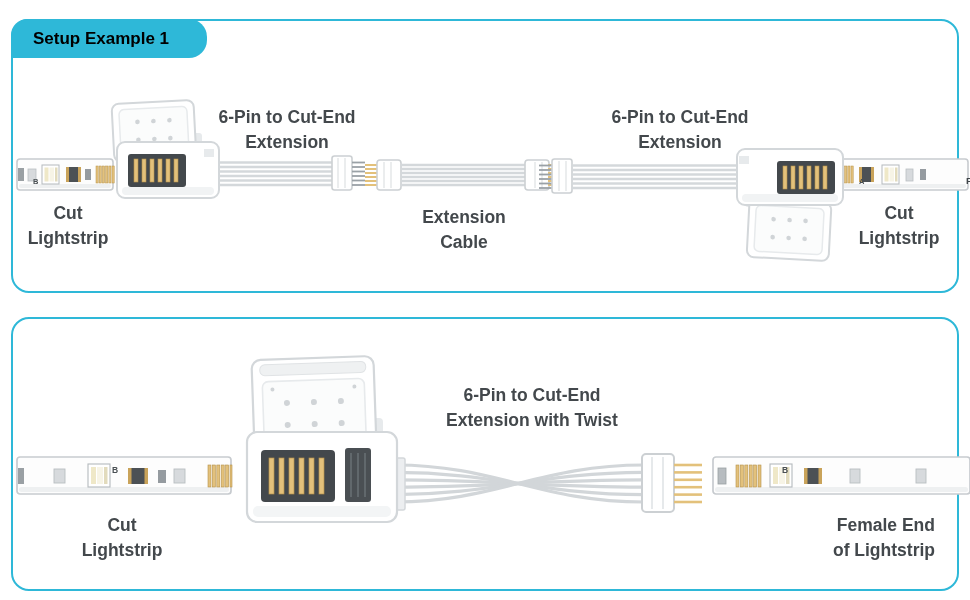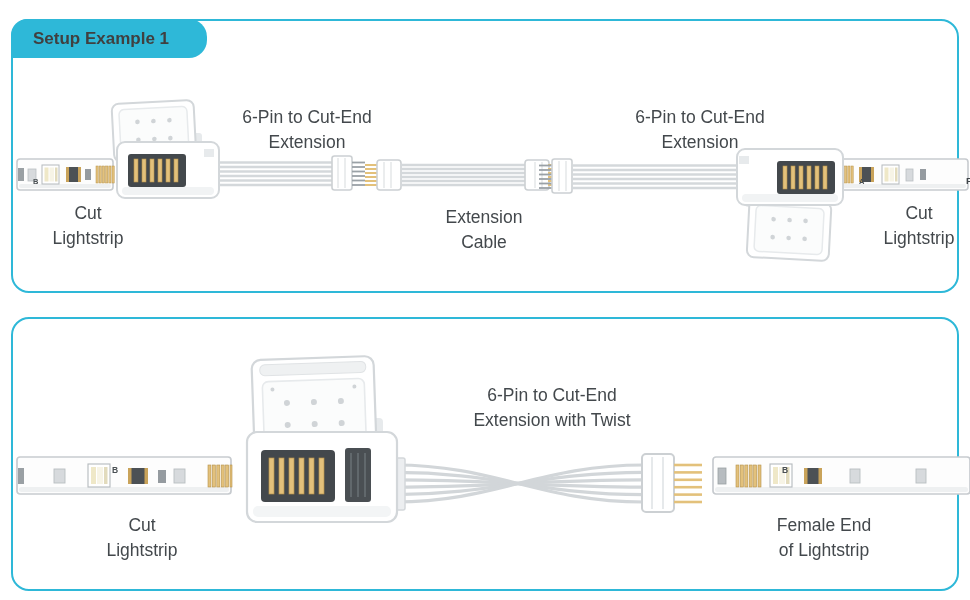--- a/index.html
+++ b/index.html
@@ -10,30 +10,29 @@
     font-family: "Liberation Sans", sans-serif;
     color: var(--text, #43484c);
   }
   .panel {
     position: absolute; left: 11px; width: 948px; height: 274px;
     border: 2px solid var(--accent, #2eb8d8);
     border-radius: 18px; background: #fff;
   }
   .badge {
     position: absolute; left: -2px; top: -2px;
-    background: var(--accent, #2eb8d8); color: #404040;
+    background: var(--accent, #2eb8d8); color: #000000;
     font-weight: bold; font-size: 17px; line-height: 1;
     padding: 11px 38px 11px 22px;
     border-radius: 16px 18px 18px 0;
   }
   .lbl {
-    position: absolute; font-weight: normal; font-size: 17.5px;
+    position: absolute; font-weight: bold; font-size: 17.5px;
     line-height: 1.45; text-align: center; white-space: pre-line;
     color: var(--text, #43484c);
-    margin-left: 20px;
   }
   .mark {
     position: absolute; font-weight: bold; line-height: 1;
     color: #4a5054;
   }
   .brand { letter-spacing: 1px; color: #41464a; padding-left: 28px; }
   svg.abs { position: absolute; overflow: visible; display: block; }
   .gold  { fill: var(--gold, #e3c17b); stroke: #b6924a; }
   .goldline { stroke: var(--gold, #e3c17b); }
 </style>
@@ -342,15 +341,15 @@
     <rect x="67" y="15" width="6" height="17" fill="#f7f4e6"></rect>
     <rect x="74" y="15" width="3.5" height="17" fill="#e2dbbd"></rect>
     <rect x="92" y="16" width="18" height="16" fill="#4c5155"></rect>
     <rect x="92" y="16" width="3.5" height="16" fill="#c9a35a"></rect>
     <rect x="106.5" y="16" width="3.5" height="16" fill="#c9a35a"></rect>
     <rect x="138" y="17" width="10" height="14" fill="#d7dadd" stroke="#b9bec2" stroke-width="0.9"></rect>
     <rect x="204" y="17" width="10" height="14" fill="#d7dadd" stroke="#b9bec2" stroke-width="0.9"></rect>
   </svg>
   <span class="mark" style="left:769px; top:147px; font-size:8.5px;">B</span>
 
-  <div class="lbl" style="left:716px; top:194px; width:150px;">Female End
+  <div class="lbl" style="left:772px; top:194px; width:150px;text-align:right;">Female End
 of Lightstrip</div>
 </div>
 
 </body></html>

